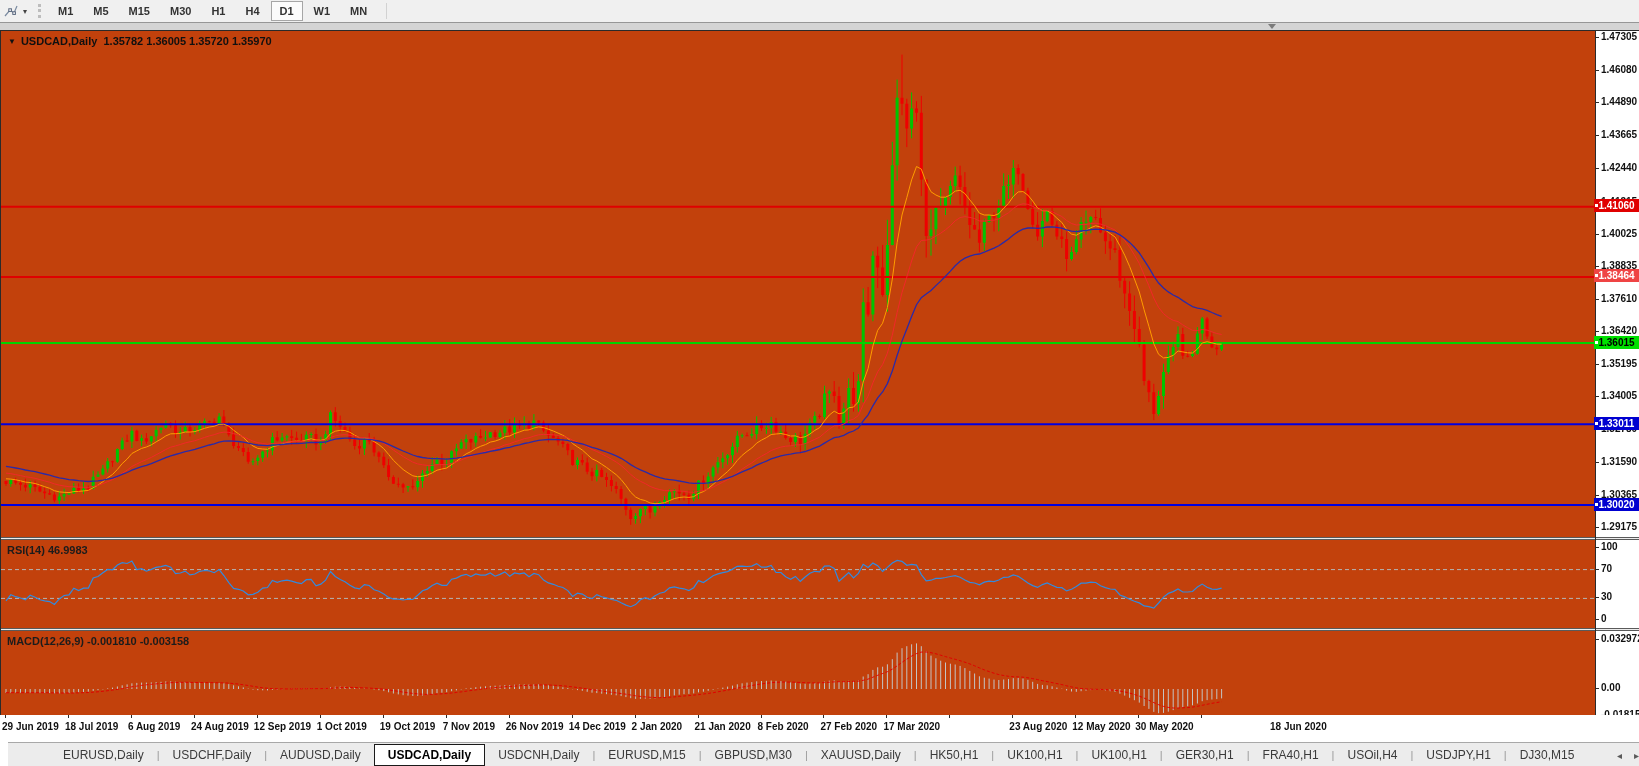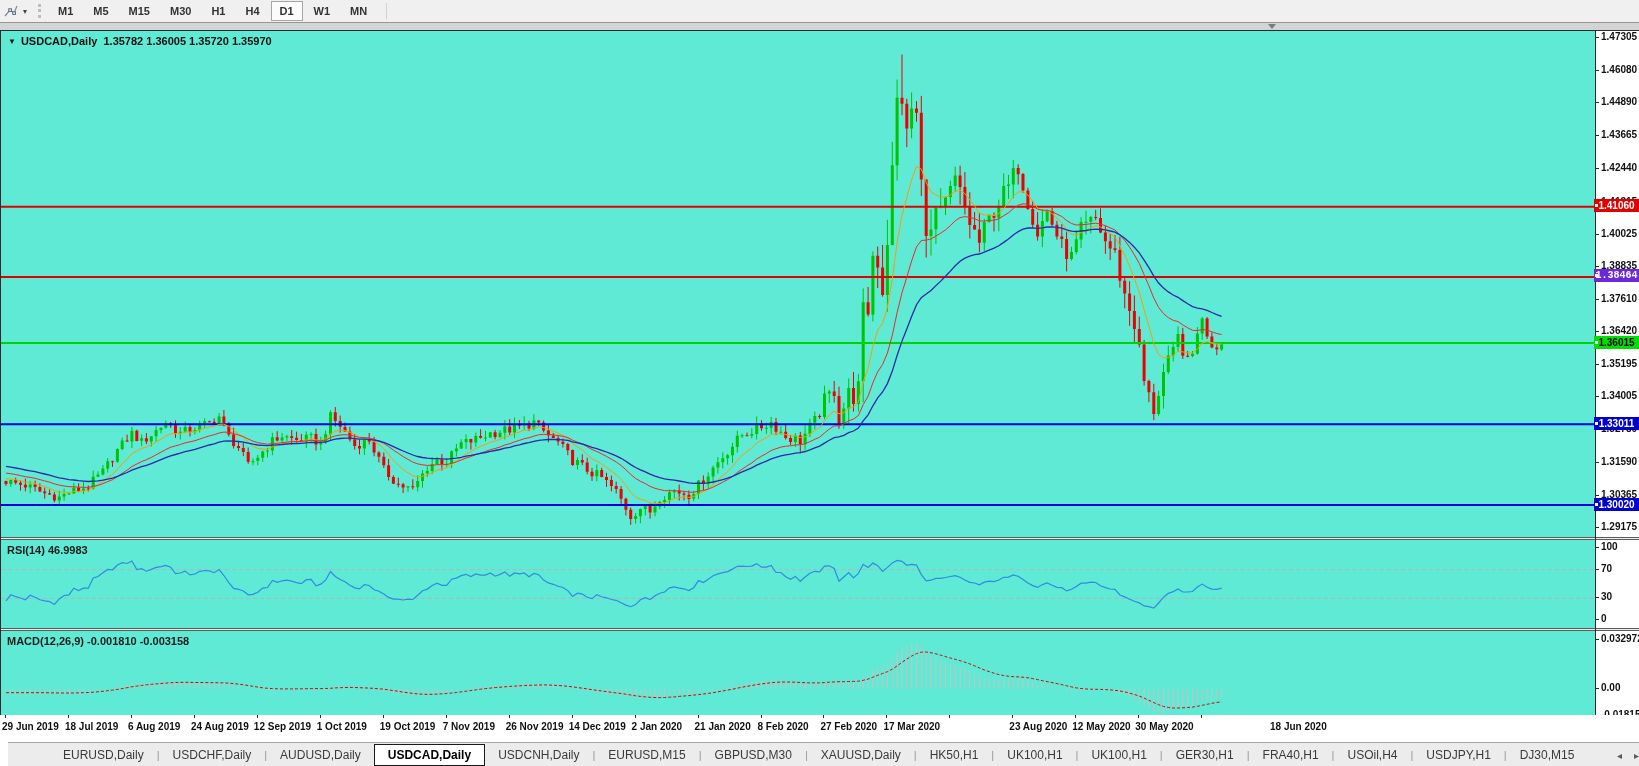--- a/index.html
+++ b/index.html
@@ -16,21 +16,21 @@
   .tfbtn.active{background:#fbfbfb;border:1px solid #a6a6a6;}
   .tbar-sep{width:1px;height:16px;background:#d2d2d2;margin-left:9px;}
   
   #scrollstrip{position:absolute;left:0;top:22px;width:1639px;height:8px;background:#d4d4d4;
                border-top:1px solid #969696;box-sizing:border-box;}
   #shiftmarker{position:absolute;top:1px;width:0;height:0;border:4px solid transparent;
                border-top:5px solid #7b7b7b;}
   
   #chartwin{position:absolute;left:0;top:30px;width:1639px;height:685px;background:#fff;
             border-top:1px solid #2a2a2a;border-bottom:1px solid #2a2a2a;border-left:1px solid #2a2a2a;box-sizing:content-box;}
-  .pane{position:absolute;left:0;width:1595px;background:#5eead4;overflow:hidden;}
+  .pane{position:absolute;left:0;width:1595px;background:#c2410c;overflow:hidden;}
   #main-pane{top:0;height:506px;}
   #rsi-pane{top:509px;height:88px;}
   #macd-pane{top:600px;height:84px;}
   .sep{position:absolute;left:0;width:1639px;height:3px;background:#ededed;
        border-top:1px solid #5a5a5a;border-bottom:1px solid #5a5a5a;box-sizing:border-box;}
   #sep1{top:506px;} #sep2{top:597px;}
   #vaxis{position:absolute;left:1594px;top:0;width:1px;height:685px;background:#2a2a2a;}
   svg.layer{position:absolute;left:0;top:0;}
   #chart-title{position:absolute;left:7px;top:4px;font-size:11px;font-weight:700;color:#101010;z-index:5;}
   #chart-title .tri{font-size:8px;margin-right:5px;vertical-align:1px;}
@@ -169,21 +169,21 @@
       <div class="ptick" style="top: 591.4px;">30</div>
       <div class="pdash" style="top: 619px;"></div>
       <div class="ptick" style="top: 613px;">0</div>
       <div class="pdash" style="top: 639.201px;"></div>
       <div class="ptick" style="top: 633.201px;">0.032972</div>
       <div class="pdash" style="top: 688px;"></div>
       <div class="ptick" style="top: 682px;">0.00</div>
       <div class="pdash" style="top: 714.868px;"></div>
       <div class="ptick" style="top: 708.868px;">-0.018154</div>
       <div class="ptag" style="top: 199.24px; background: rgb(224, 0, 0); color: rgb(255, 255, 255);">1.41060</div>
-      <div class="ptag" style="top: 269.384px; background: #6d28d9; color: rgb(255, 255, 255); font-family: Liberation Mono, monospace;">1.38464</div>
+      <div class="ptag" style="top: 269.384px; background: #ef4444; color: rgb(255, 255, 255);">1.38464</div>
       <div class="ptag" style="top: 335.556px; background: rgb(0, 224, 0); color: rgb(0, 0, 0);">1.36015</div>
       <div class="ptag" style="top: 416.724px; background: rgb(0, 0, 208); color: rgb(255, 255, 255);">1.33011</div>
       <div class="ptag" style="top: 497.541px; background: rgb(0, 0, 208); color: rgb(255, 255, 255);">1.30020</div>
     </div>
 
   <div id="date-axis">
       <div class="dtick" style="left: 5px;"></div>
       <div class="dlab" style="left: 2px;">29 Jun 2019</div>
       <div class="dtick" style="left: 67.959px;"></div>
       <div class="dlab" style="left: 64.959px;">18 Jul 2019</div>

